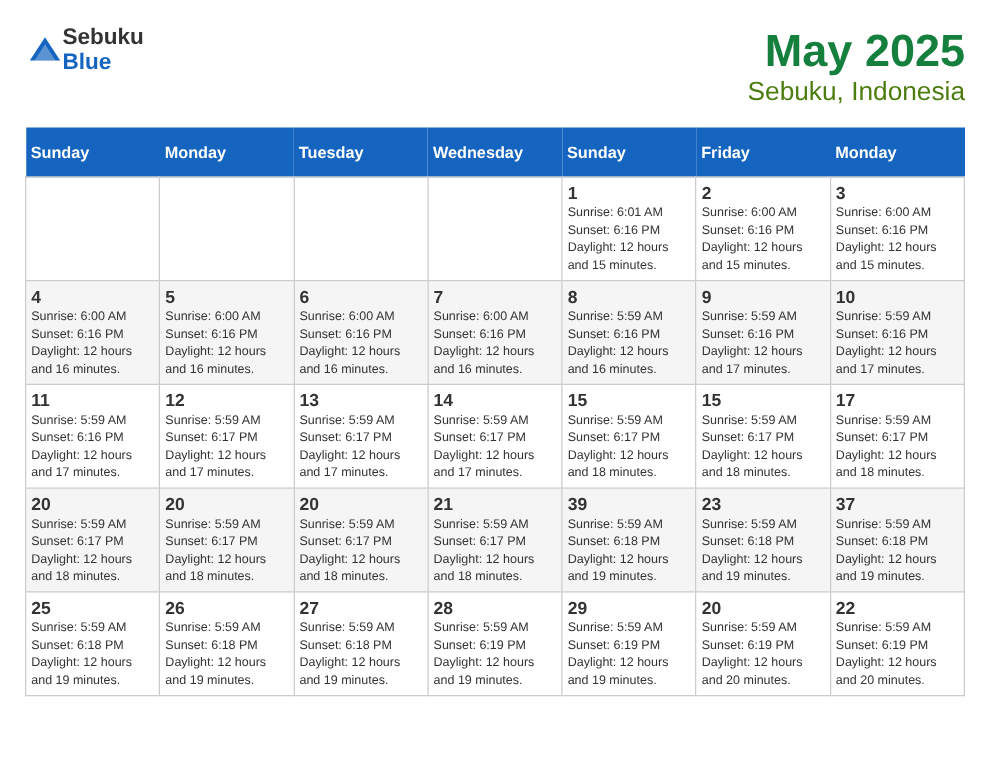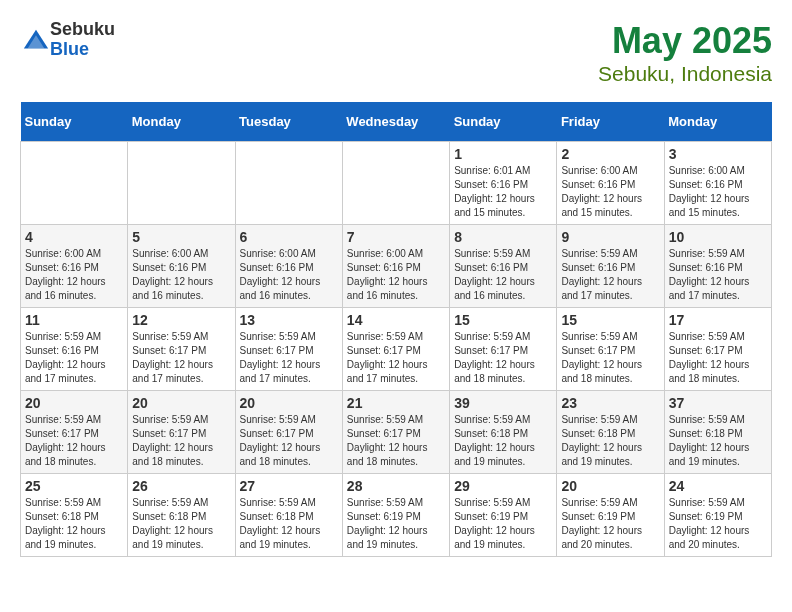--- a/index.html
+++ b/index.html
@@ -345,21 +345,21 @@
 and 19 minutes.</div>
         </td>
         <td>
           <span class="day-num">20</span>
           <div class="day-info" style="white-space: pre-line;">Sunrise: 5:59 AM
 Sunset: 6:19 PM
 Daylight: 12 hours
 and 20 minutes.</div>
         </td>
         <td>
-          <span class="day-num">24</span>
+          <span class="day-num">22</span>
           <div class="day-info" style="white-space: pre-line;">Sunrise: 5:59 AM
 Sunset: 6:19 PM
 Daylight: 12 hours
 and 20 minutes.</div>
         </td>
       </tr>
     </tbody>
 </table>
 
 </body></html>

